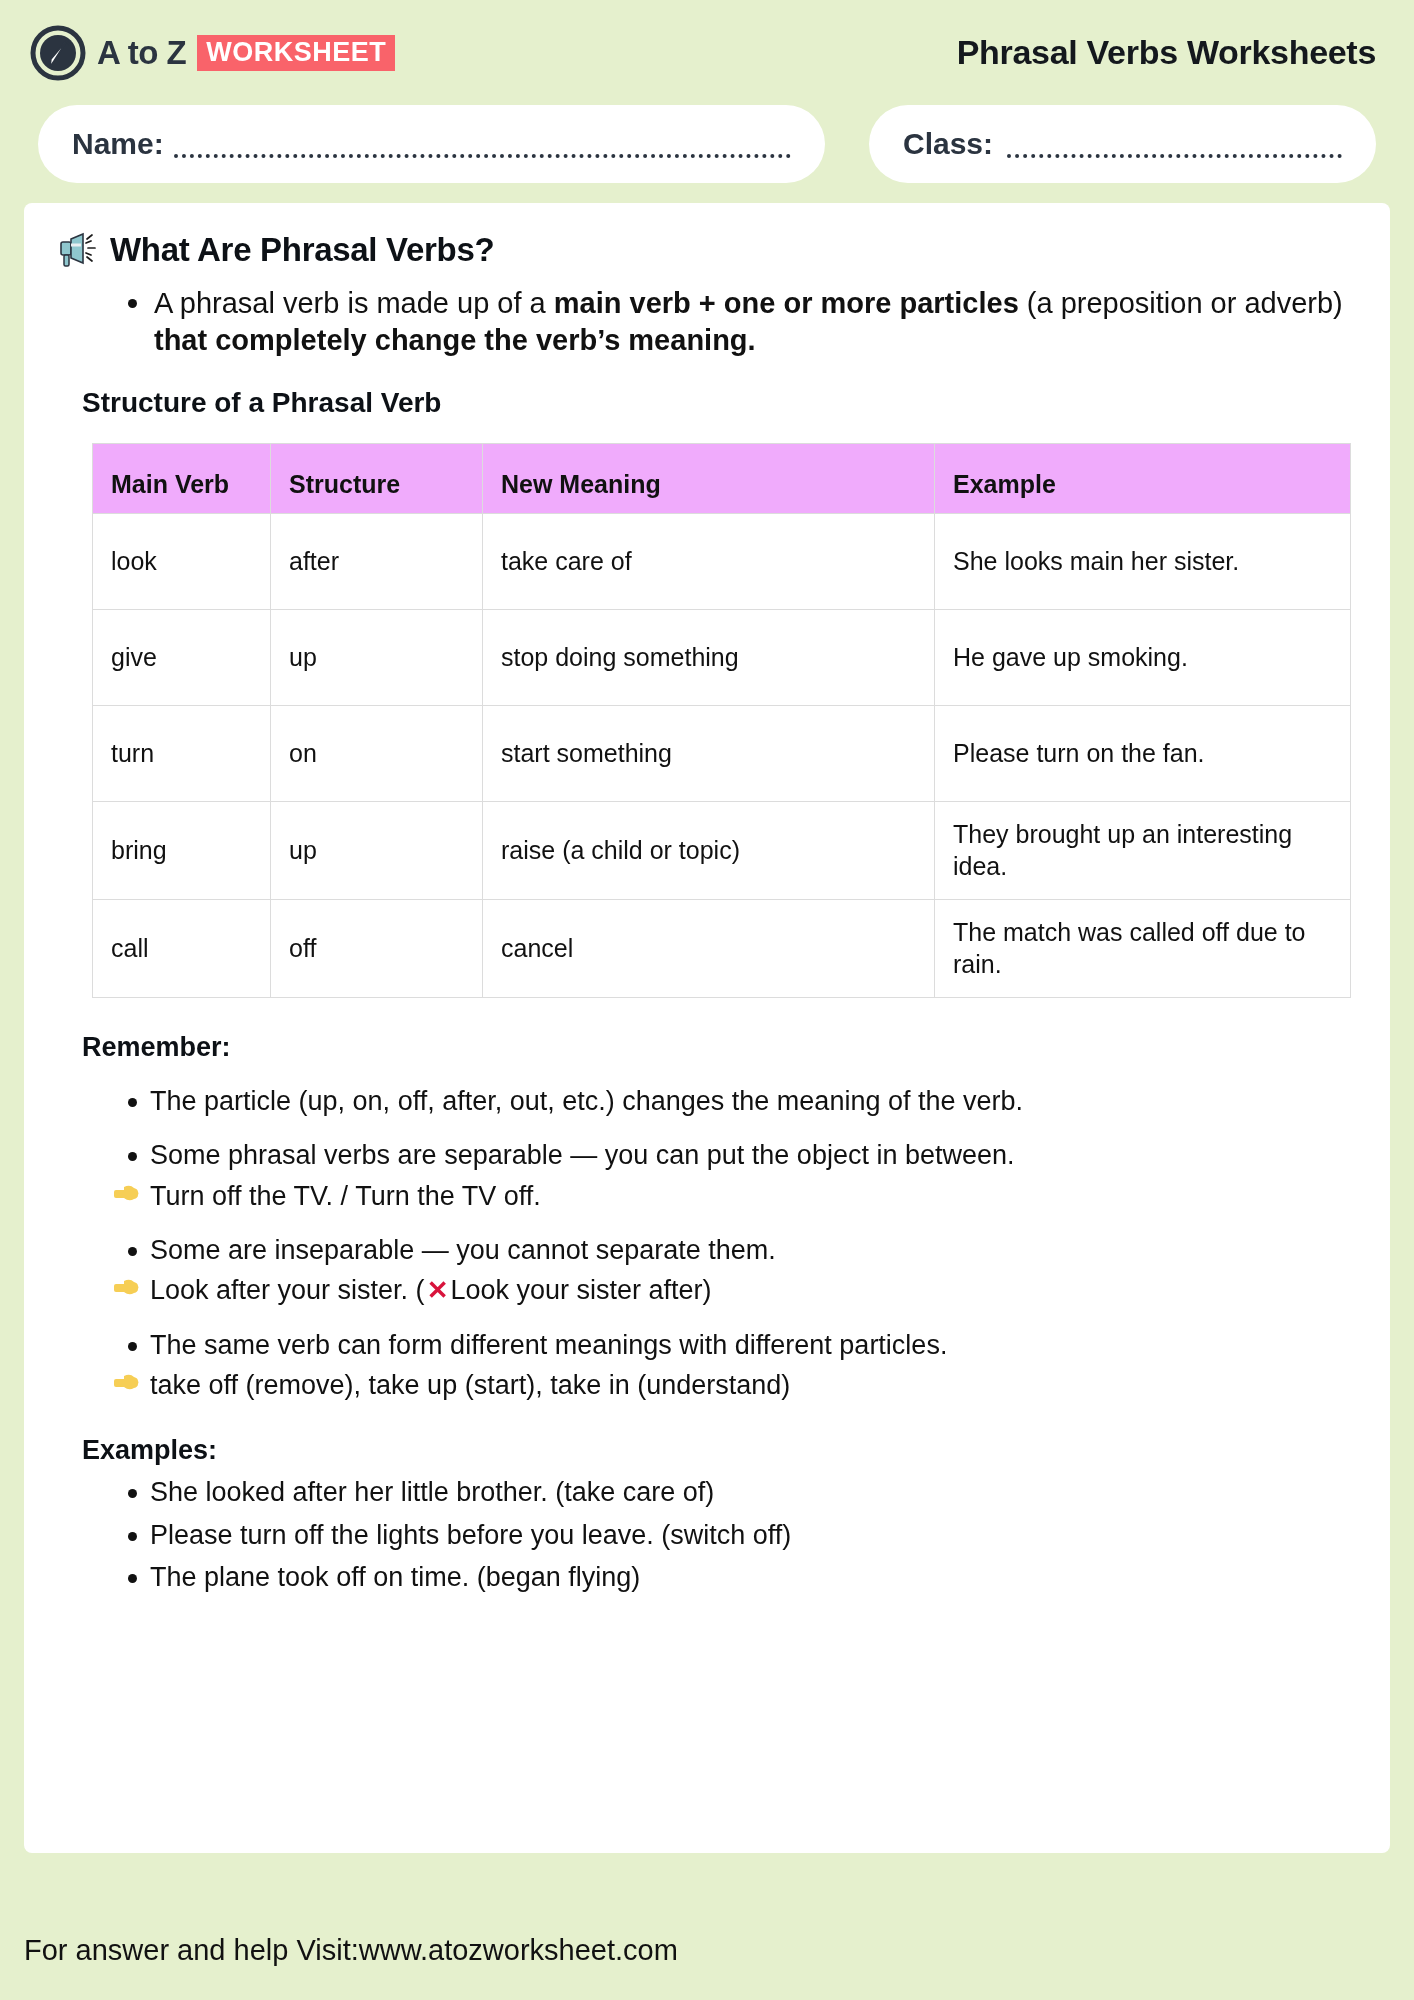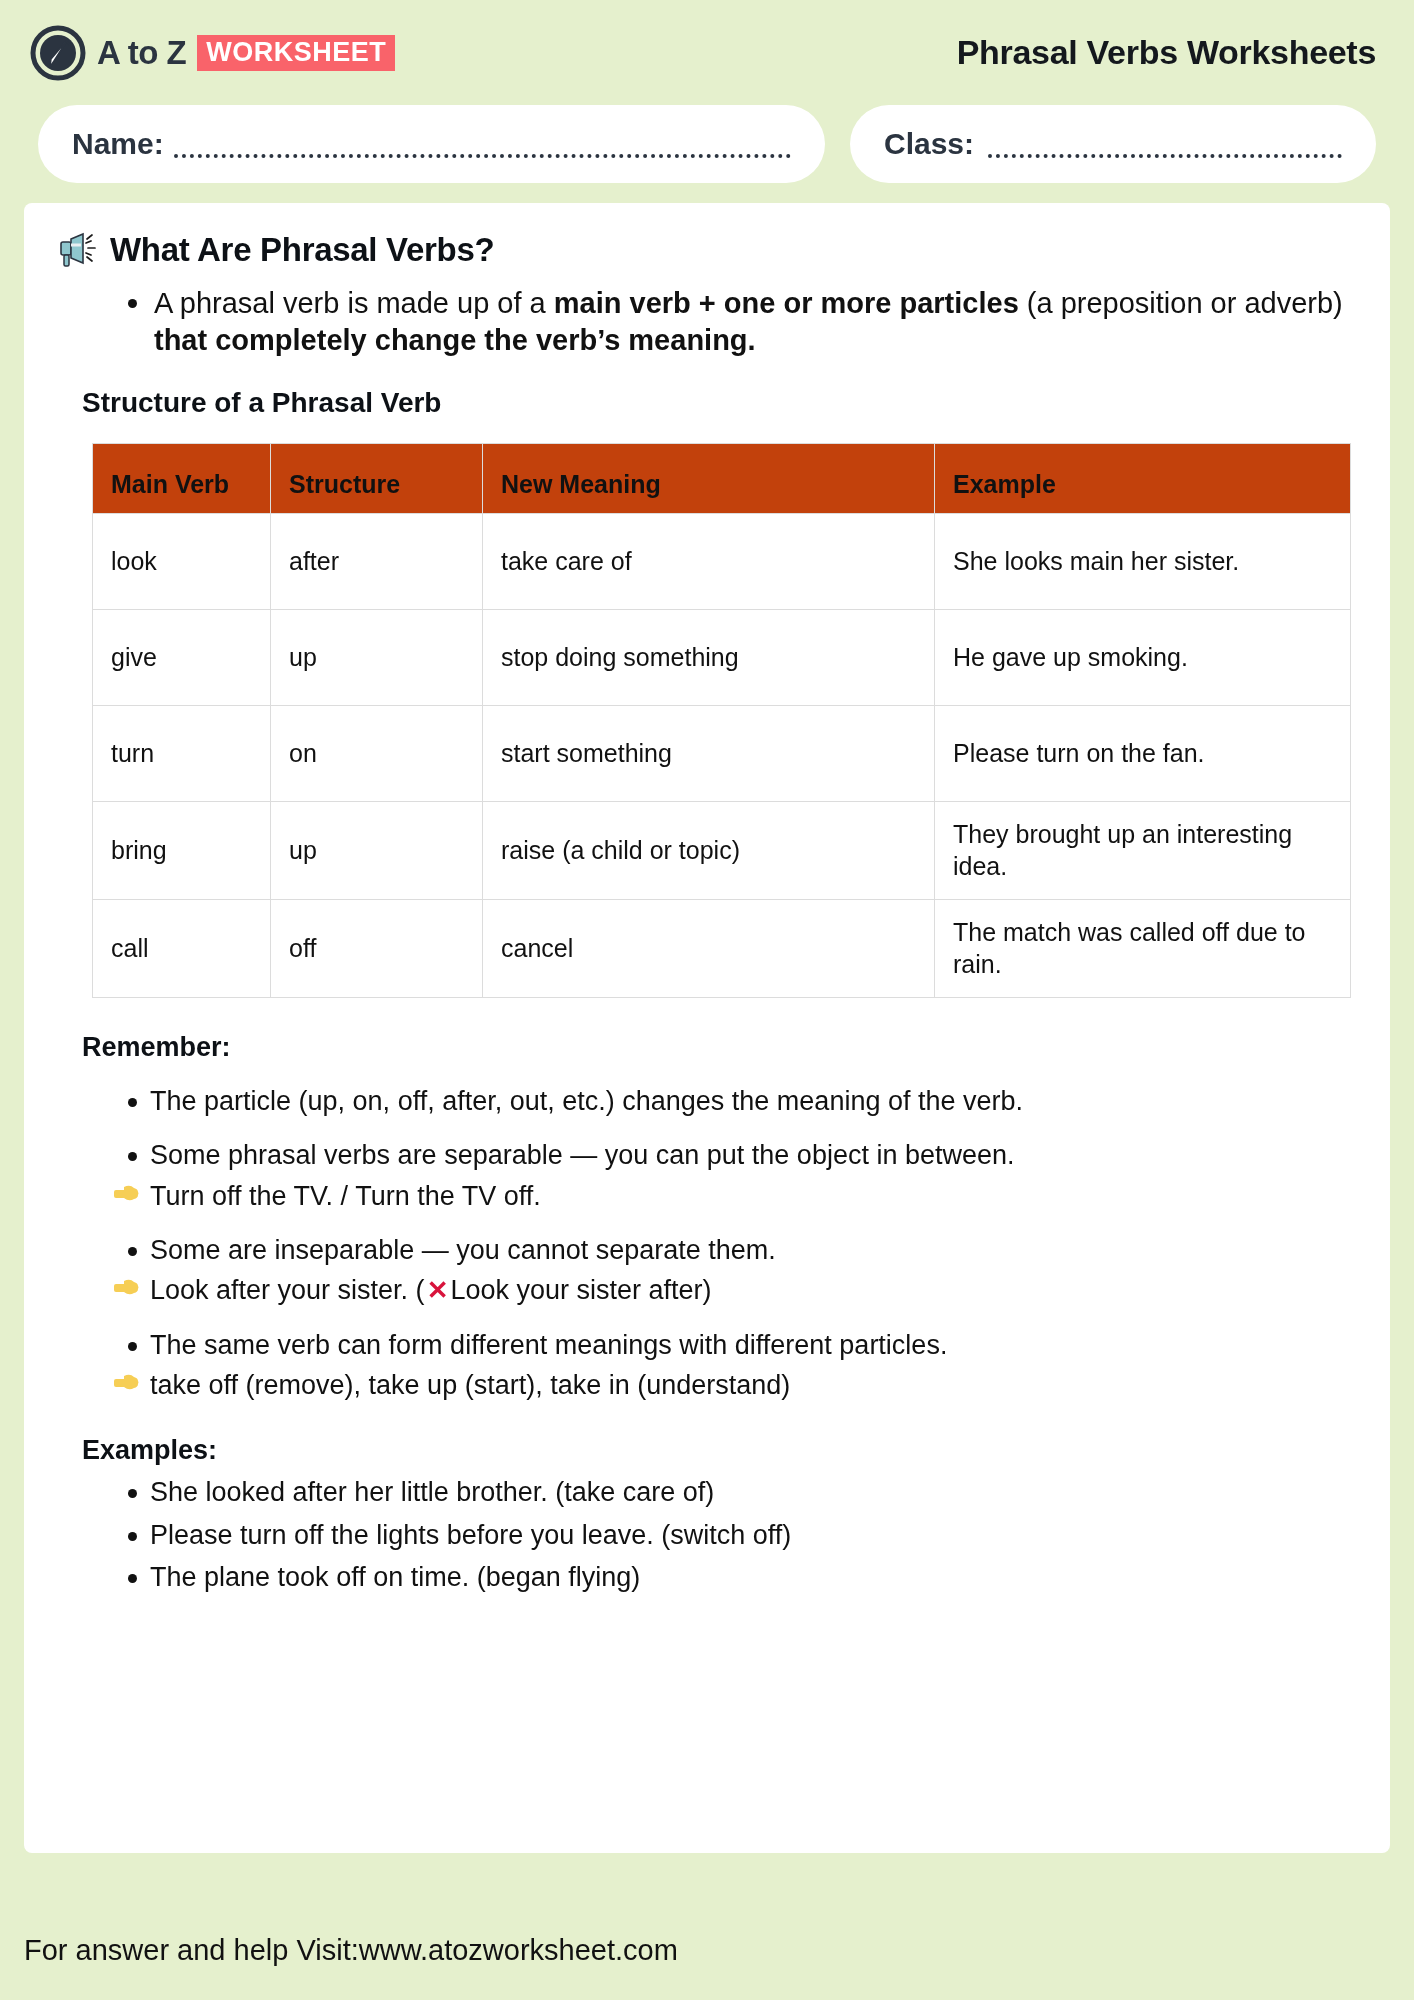--- a/index.html
+++ b/index.html
@@ -63,21 +63,21 @@
     font-size: 34px;
     font-weight: 700;
     color: #14181d;
     letter-spacing: -0.3px;
     white-space: nowrap;
   }
 
   
   .idrow {
     display: flex;
-    gap: 25px;
+    gap: 44px;
     padding: 0 38px 0 38px;
     height: 80px;
   }
 
   .idbox {
     background: #ffffff;
     border-radius: 40px;
     height: 78px;
     display: flex;
     align-items: center;
@@ -162,21 +162,21 @@
   table.struct th, table.struct td {
     border: 1px solid #dcdcdc;
     text-align: left;
     vertical-align: middle;
     padding: 16px 18px;
     font-size: 25px;
     line-height: 1.3;
     color: #111;
   }
   table.struct thead th {
-    background: #c2410c;
+    background: #f0abfc;
     font-weight: 700;
     font-size: 25px;
     height: 68px;
     padding-top: 24px;
     padding-bottom: 12px;
   }
   table.struct tbody td { height: 96px; }
   table.struct col.c1 { width: 178px; }
   table.struct col.c2 { width: 212px; }
   table.struct col.c3 { width: 452px; }

